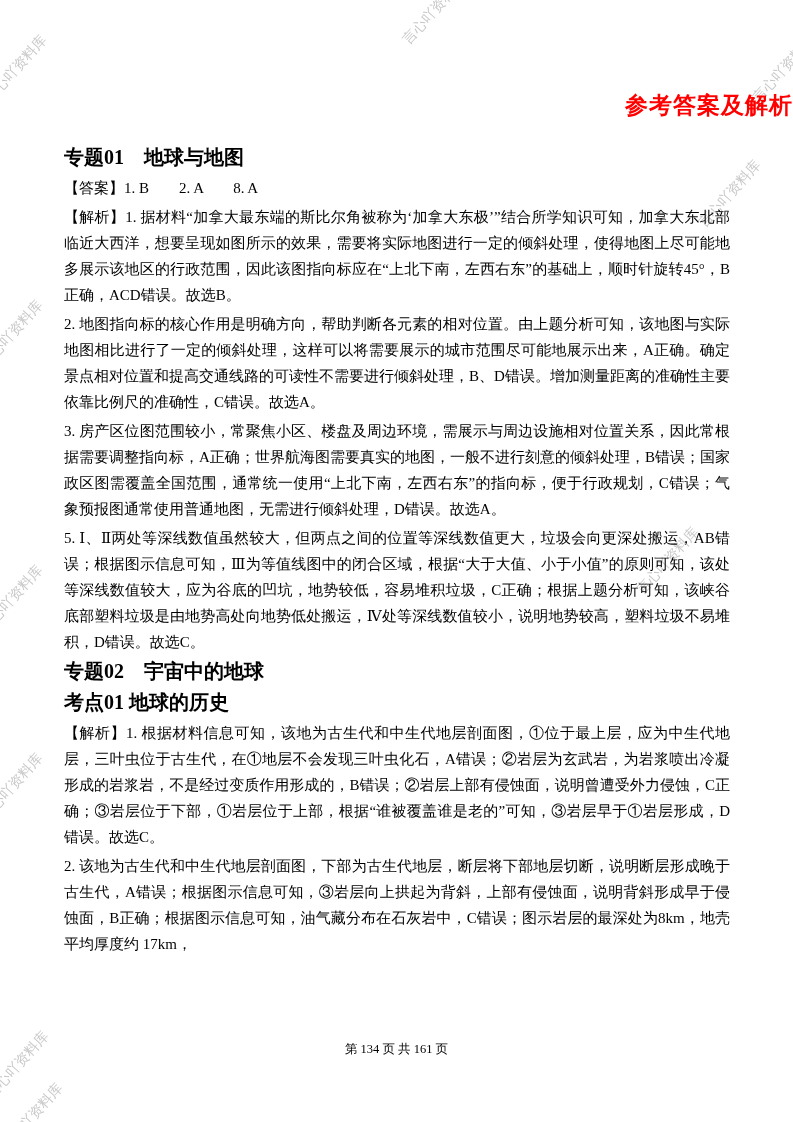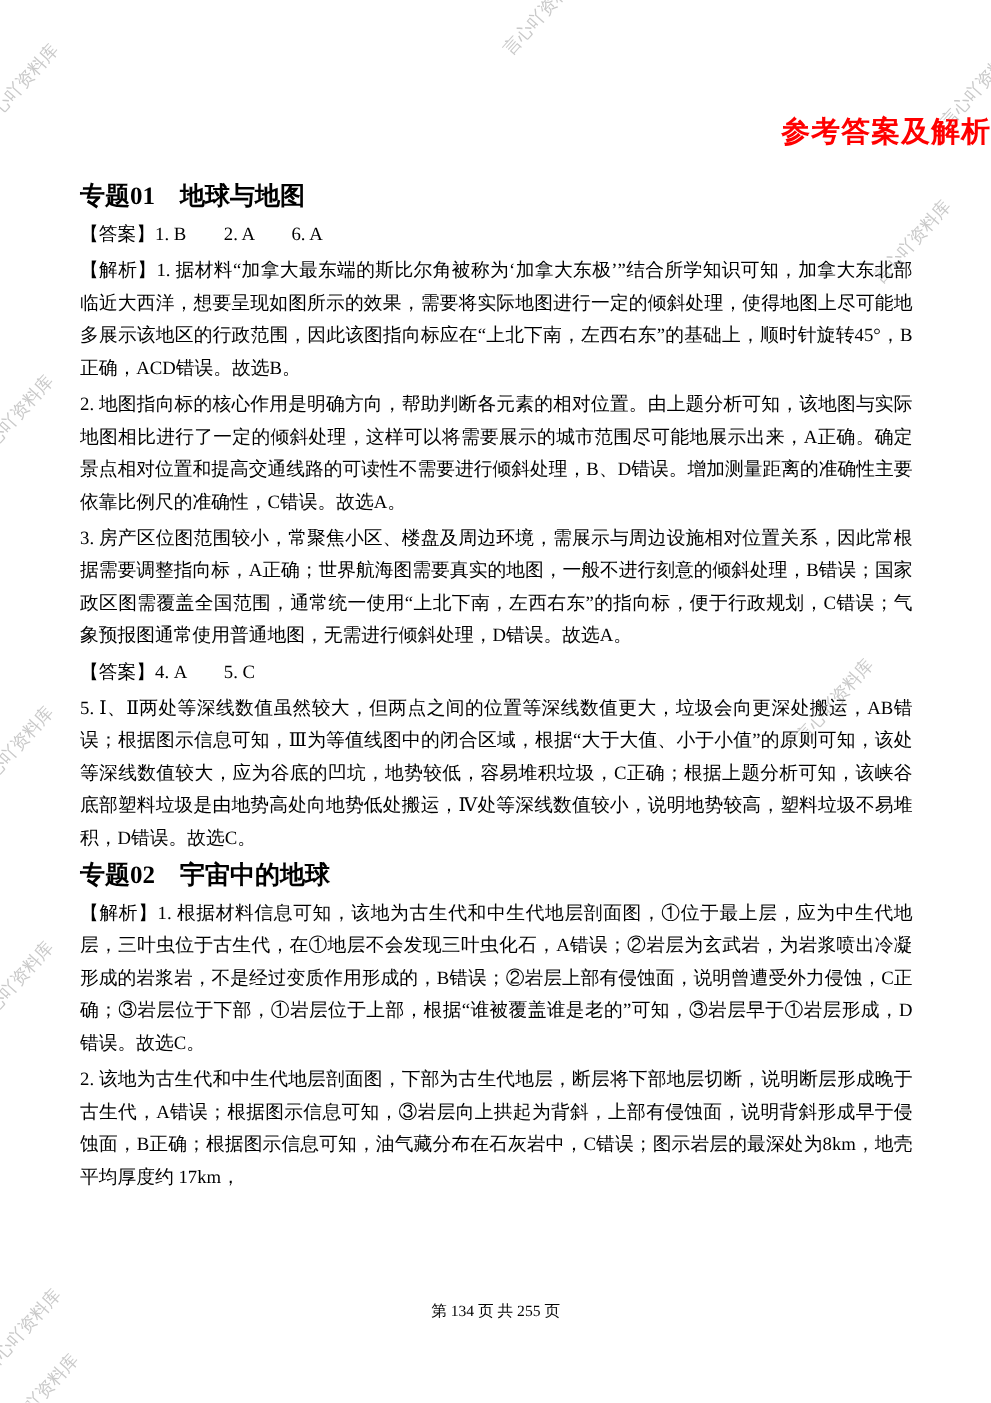--- a/index.html
+++ b/index.html
@@ -74,38 +74,38 @@
   <span class="wm wm8">言心吖资料库</span>
   <span class="wm wm9">言心吖资料库</span>
   <span class="wm wm10">言心吖资料库</span>
 
   <h1 class="doc-title">参考答案及解析</h1>
 
   <div class="content">
 
     <h2 class="sec-heading">专题01　地球与地图</h2>
 
-    <p class="ans-line"><span class="bracket-label">【答案】</span><span>1. B　　2. A　　6. A</span></p>
+    <p class="ans-line"><span class="bracket-label">【答案】</span><span>1. B　　2. A　　8. A</span></p>
 
     <p><span class="bracket-label">【解析】</span><span>1. 据材料“加拿大最东端的斯比尔角被称为‘加拿大东极’”结合所学知识可知，加拿大东北部临近大西洋，想要呈现如图所示的效果，需要将实际地图进行一定的倾斜处理，使得地图上尽可能地多展示该地区的行政范围，因此该图指向标应在“上北下南，左西右东”的基础上，顺时针旋转45°，B正确，ACD错误。故选B。</span></p>
 
     <p>2. 地图指向标的核心作用是明确方向，帮助判断各元素的相对位置。由上题分析可知，该地图与实际地图相比进行了一定的倾斜处理，这样可以将需要展示的城市范围尽可能地展示出来，A正确。确定景点相对位置和提高交通线路的可读性不需要进行倾斜处理，B、D错误。增加测量距离的准确性主要依靠比例尺的准确性，C错误。故选A。</p>
 
     <p>3. 房产区位图范围较小，常聚焦小区、楼盘及周边环境，需展示与周边设施相对位置关系，因此常根据需要调整指向标，A正确；世界航海图需要真实的地图，一般不进行刻意的倾斜处理，B错误；国家政区图需覆盖全国范围，通常统一使用“上北下南，左西右东”的指向标，便于行政规划，C错误；气象预报图通常使用普通地图，无需进行倾斜处理，D错误。故选A。</p>
 
-    <p class="ans-line"><span class="bracket-label">【答案】</span><span>4. A　　5. C</span></p>
 
 
     <p>5. Ⅰ、Ⅱ两处等深线数值虽然较大，但两点之间的位置等深线数值更大，垃圾会向更深处搬运，AB错误；根据图示信息可知，Ⅲ为等值线图中的闭合区域，根据“大于大值、小于小值”的原则可知，该处等深线数值较大，应为谷底的凹坑，地势较低，容易堆积垃圾，C正确；根据上题分析可知，该峡谷底部塑料垃圾是由地势高处向地势低处搬运，Ⅳ处等深线数值较小，说明地势较高，塑料垃圾不易堆积，D错误。故选C。</p>
 
     <h2 class="sec-heading spaced">专题02　宇宙中的地球</h2>
 
+    <h2 class="sec-heading">考点01 地球的历史</h2>
 
 
     <p><span class="bracket-label">【解析】</span><span>1. 根据材料信息可知，该地为古生代和中生代地层剖面图，①位于最上层，应为中生代地层，三叶虫位于古生代，在①地层不会发现三叶虫化石，A错误；②岩层为玄武岩，为岩浆喷出冷凝形成的岩浆岩，不是经过变质作用形成的，B错误；②岩层上部有侵蚀面，说明曾遭受外力侵蚀，C正确；③岩层位于下部，①岩层位于上部，根据“谁被覆盖谁是老的”可知，③岩层早于①岩层形成，D错误。故选C。</span></p>
 
     <p>2. 该地为古生代和中生代地层剖面图，下部为古生代地层，断层将下部地层切断，说明断层形成晚于古生代，A错误；根据图示信息可知，③岩层向上拱起为背斜，上部有侵蚀面，说明背斜形成早于侵蚀面，B正确；根据图示信息可知，油气藏分布在石灰岩中，C错误；图示岩层的最深处为8km，地壳平均厚度约 17km，</p>
 
   </div>
 
-  <div class="footer">第 134 页 共 255 页</div>
+  <div class="footer">第 134 页 共 161 页</div>
 
 </div>
 
 </body></html>

